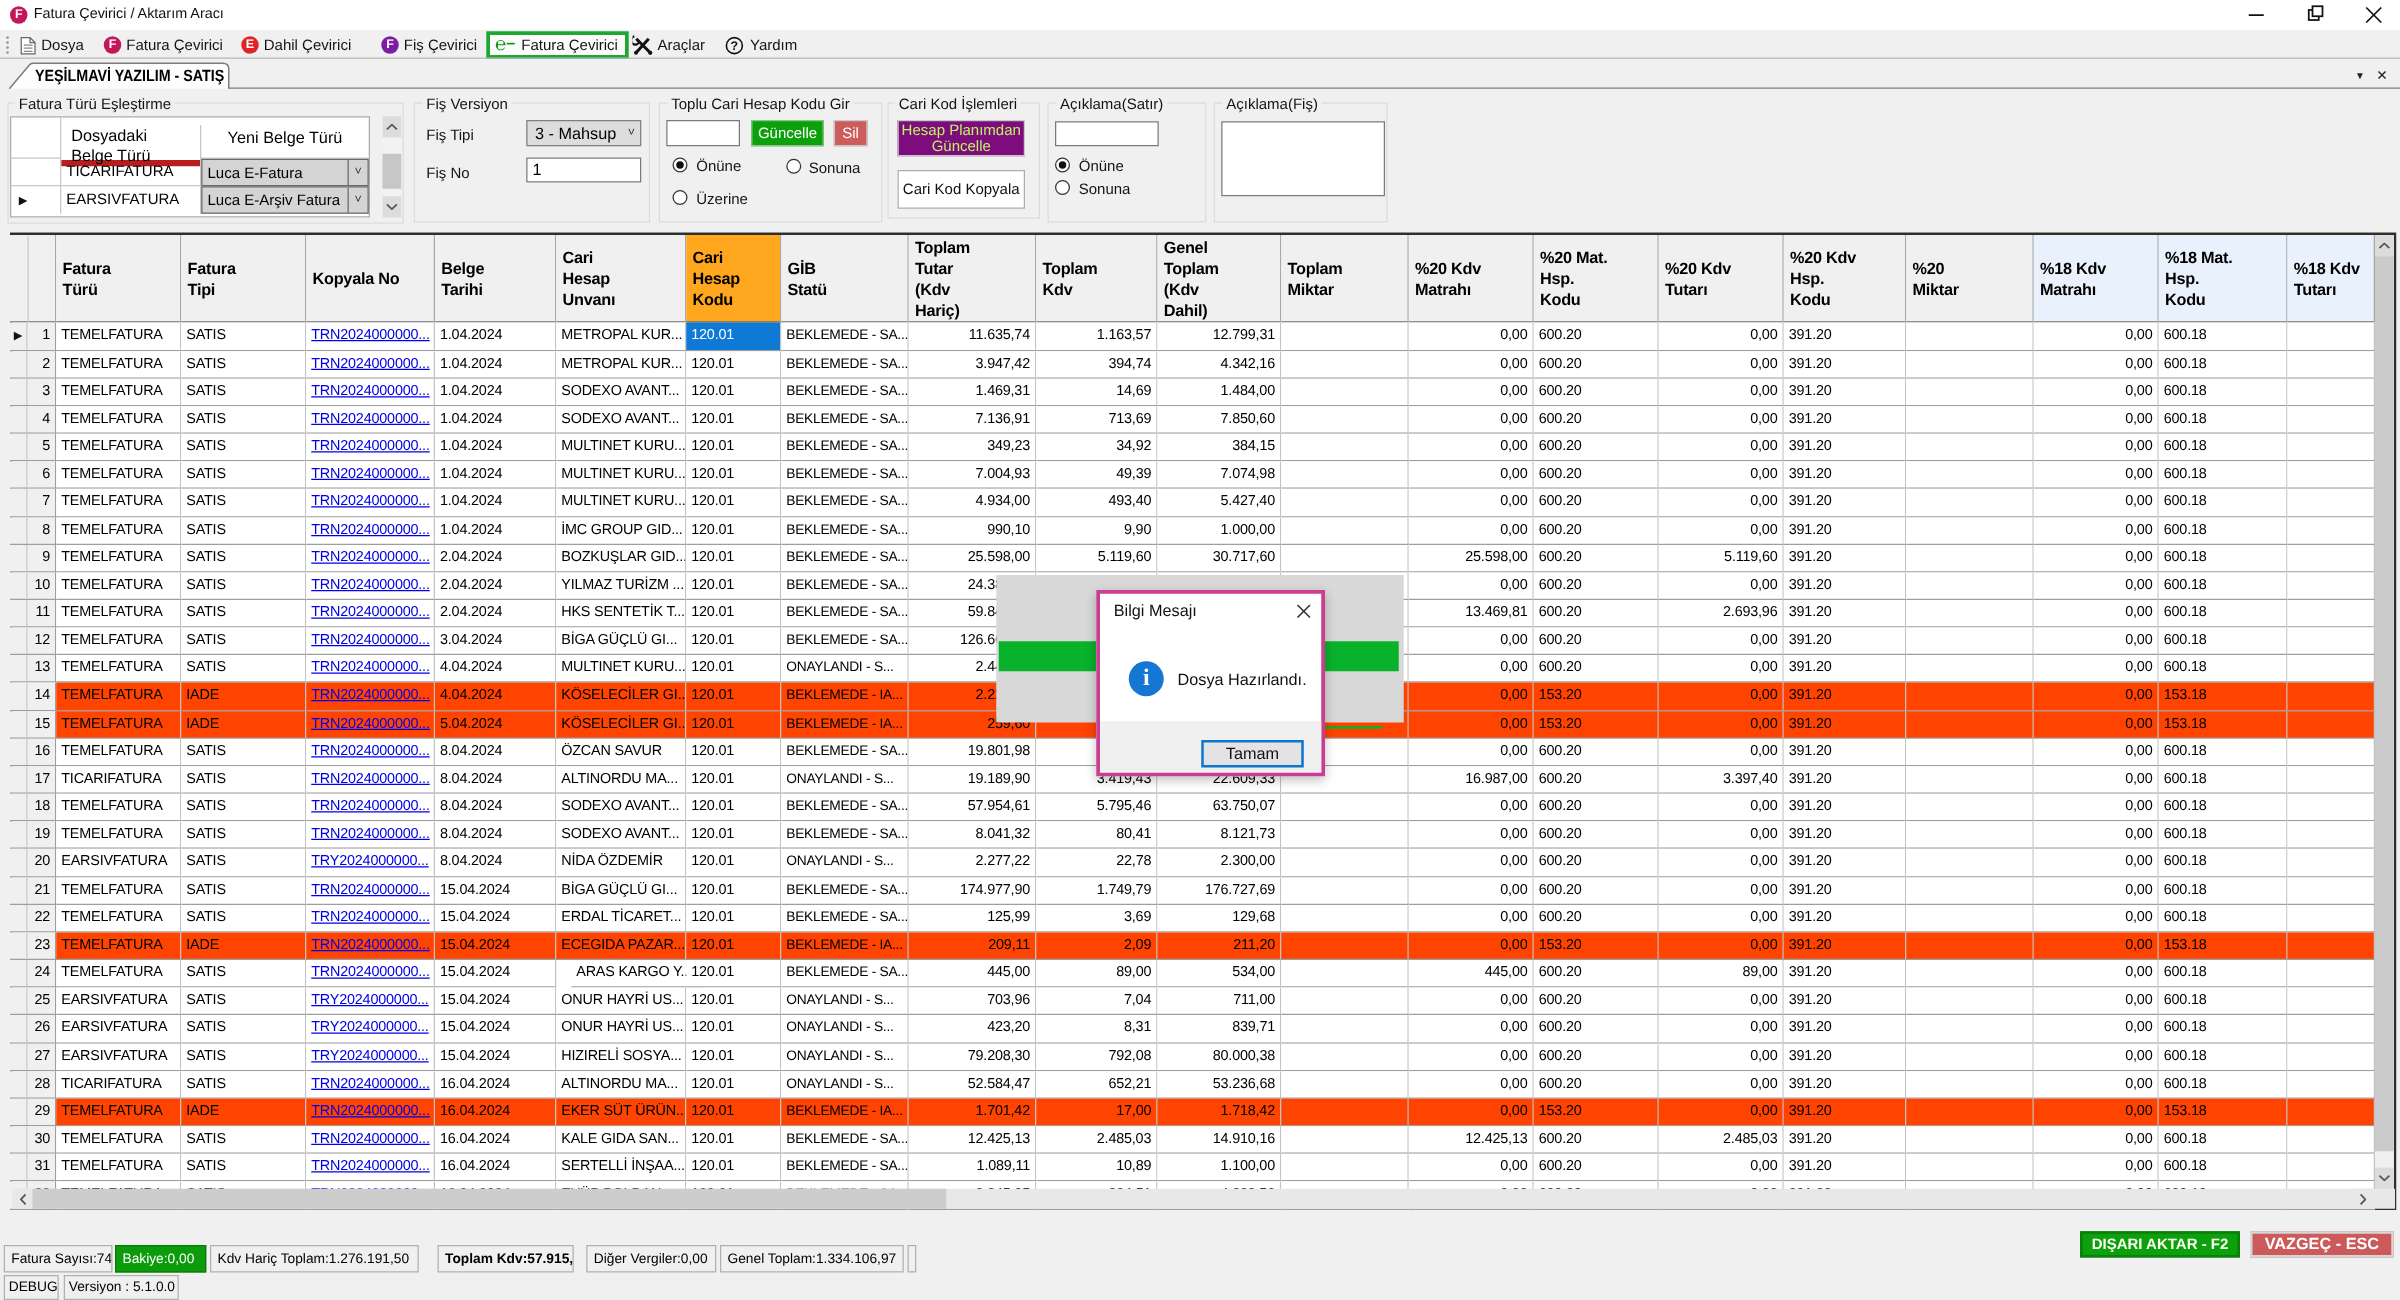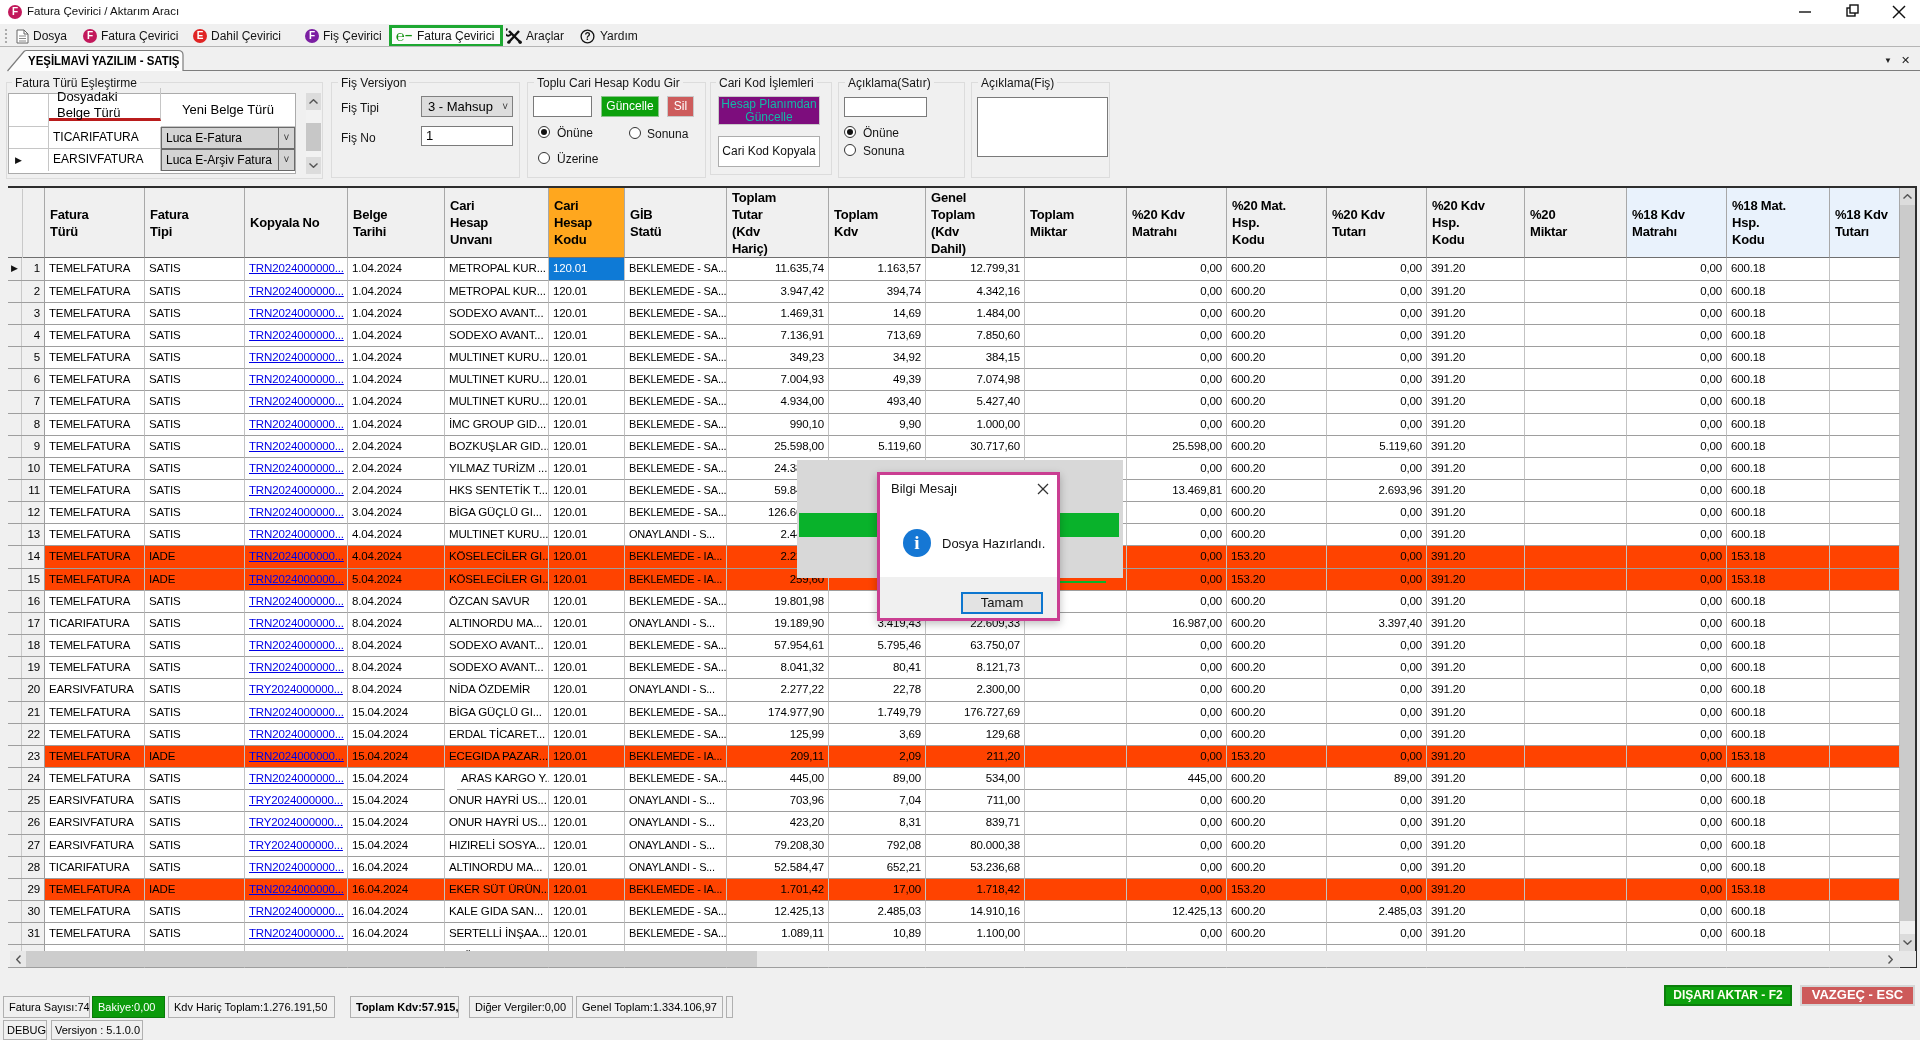--- a/index.html
+++ b/index.html
@@ -99,21 +99,21 @@
 </svg>
 <div class="abs" style="left:28px;top:53px;font-size:13px;font-weight:bold;color:#000;transform:scaleX(0.88);transform-origin:0 0;white-space:nowrap;">YEŞİLMAVİ YAZILIM - SATIŞ</div>
 <div class="abs" style="left:1884px;top:56px;font-size:8px;color:#222;">▼</div>
 <div class="abs" style="left:1901px;top:54px;font-size:11px;color:#222;">✕</div>
 <div class="abs" style="left:183px;top:70px;width:1737px;height:1px;background:#7d7d7d;"></div>
 
 <div class="gb" style="left:6px;top:82px;width:317px;height:97px;"></div>
 <div class="gbl" style="left:12px;top:76px;">Fatura  Türü  Eşleştirme</div>
 <div class="abs" style="left:8px;top:93px;width:288px;height:81px;background:#fff;border:1px solid #ababab;"></div>
 <div class="abs" style="left:9px;top:94px;width:40px;height:33px;border-right:1px solid #c6c6c6;border-bottom:1px solid #c6c6c6;"></div>
-<div class="abs" style="left:49px;top:88px;width:112px;height:33px;border-right:1px solid #c6c6c6;border-bottom:3px solid #b91c1c;font-size:13px;line-height:16px;padding:1px 0 4px 8px;">Dosyadaki<br>Belge Türü</div>
+<div class="abs" style="left:49px;top:100px;width:112px;height:33px;border-right:1px solid #c6c6c6;border-bottom:5px solid #b91c1c;font-size:13px;line-height:16px;padding:1px 0 4px 8px;">Dosyadaki<br>Belge Türü</div>
 <div class="abs" style="left:161px;top:94px;width:134px;height:33px;border-bottom:1px solid #c6c6c6;font-size:13px;line-height:31px;text-align:center;">Yeni Belge Türü</div>
 <div class="abs" style="left:9px;top:127px;width:40px;height:22px;border-right:1px solid #c6c6c6;border-bottom:1px solid #c6c6c6;"></div>
 <div class="abs" style="left:49px;top:127px;width:112px;height:22px;border-right:1px solid #c6c6c6;border-bottom:1px solid #c6c6c6;font-size:12px;line-height:21px;padding-left:4px;">TICARIFATURA</div>
 <div class="abs" style="left:161px;top:127px;width:134px;height:22px;background:#d4d4d4;border:1px solid #6a6a6a;font-size:12px;line-height:20px;padding-left:4px;">Luca E-Fatura<span style="position:absolute;right:0;top:0;width:16px;height:100%;border-left:1px solid #6a6a6a;text-align:center;font-size:10px;color:#333;line-height:19px;">˅</span></div>
 <div class="abs" style="left:9px;top:149px;width:40px;height:22px;border-right:1px solid #c6c6c6;font-size:9px;line-height:22px;padding-left:6px;color:#111;">▶</div>
 <div class="abs" style="left:49px;top:149px;width:112px;height:22px;border-right:1px solid #c6c6c6;font-size:12px;line-height:21px;padding-left:4px;">EARSIVFATURA</div>
 <div class="abs" style="left:161px;top:149px;width:134px;height:22px;background:#d4d4d4;border:1px solid #6a6a6a;font-size:12px;line-height:20px;padding-left:4px;">Luca E-Arşiv Fatura<span style="position:absolute;right:0;top:0;width:16px;height:100%;border-left:1px solid #6a6a6a;text-align:center;font-size:10px;color:#333;line-height:19px;">˅</span></div>
 <div class="abs" style="left:306px;top:93px;width:15px;height:81px;background:#f2f2f2;">
   <div class="sbtn" style="left:0;top:0;width:15px;height:17px;">
       <svg width="9" height="5" viewBox="0 0 9 5">
@@ -139,21 +139,21 @@
 <div class="abs" style="left:601px;top:96px;width:58px;height:21px;background:#0ca10c;border:1px solid #89c489;color:#fff;font-size:12px;text-align:center;line-height:19px;">Güncelle</div>
 <div class="abs" style="left:667px;top:96px;width:27px;height:21px;background:#cd5c5c;border:1px solid #c9c9c9;color:#fff;font-size:12px;text-align:center;line-height:19px;">Sil</div>
 <div class="radio on" style="left:538px;top:126px;"></div>
 <div class="rlbl" style="left:557px;top:126px;">Önüne</div>
 <div class="radio" style="left:629px;top:127px;"></div>
 <div class="rlbl" style="left:647px;top:127px;">Sonuna</div>
 <div class="radio" style="left:538px;top:152px;"></div>
 <div class="rlbl" style="left:557px;top:152px;">Üzerine</div>
 <div class="gb" style="left:710px;top:82px;width:122px;height:93px;"></div>
 <div class="gbl" style="left:716px;top:76px;">Cari Kod İşlemleri</div>
-<div class="abs" style="left:718px;top:96px;width:102px;height:29px;background:#7d0d7d;border:1px solid #c9c9c9;color:#14b8a6;font-size:12px;text-align:center;line-height:13px;padding-top:1px;white-space:nowrap;">Hesap Planımdan<br>Güncelle</div>
+<div class="abs" style="left:718px;top:96px;width:102px;height:29px;background:#7d0d7d;border:1px solid #c9c9c9;color:#bef264;font-size:12px;text-align:center;line-height:13px;padding-top:1px;white-space:nowrap;">Hesap Planımdan<br>Güncelle</div>
 <div class="abs" style="left:718px;top:136px;width:102px;height:31px;background:#fff;border:1px solid #adadad;color:#111;font-size:12px;text-align:center;line-height:29px;white-space:nowrap;">Cari Kod Kopyala</div>
 <div class="gb" style="left:838px;top:82px;width:127px;height:96px;"></div>
 <div class="gbl" style="left:845px;top:76px;">Açıklama(Satır)</div>
 <div class="tb" style="left:844px;top:97px;width:83px;height:20px;"></div>
 <div class="radio on" style="left:844px;top:126px;"></div>
 <div class="rlbl" style="left:863px;top:126px;">Önüne</div>
 <div class="radio" style="left:844px;top:144px;"></div>
 <div class="rlbl" style="left:863px;top:144px;">Sonuna</div>
 <div class="gb" style="left:971px;top:82px;width:139px;height:96px;"></div>
 <div class="gbl" style="left:978px;top:76px;">Açıklama(Fiş)</div>

